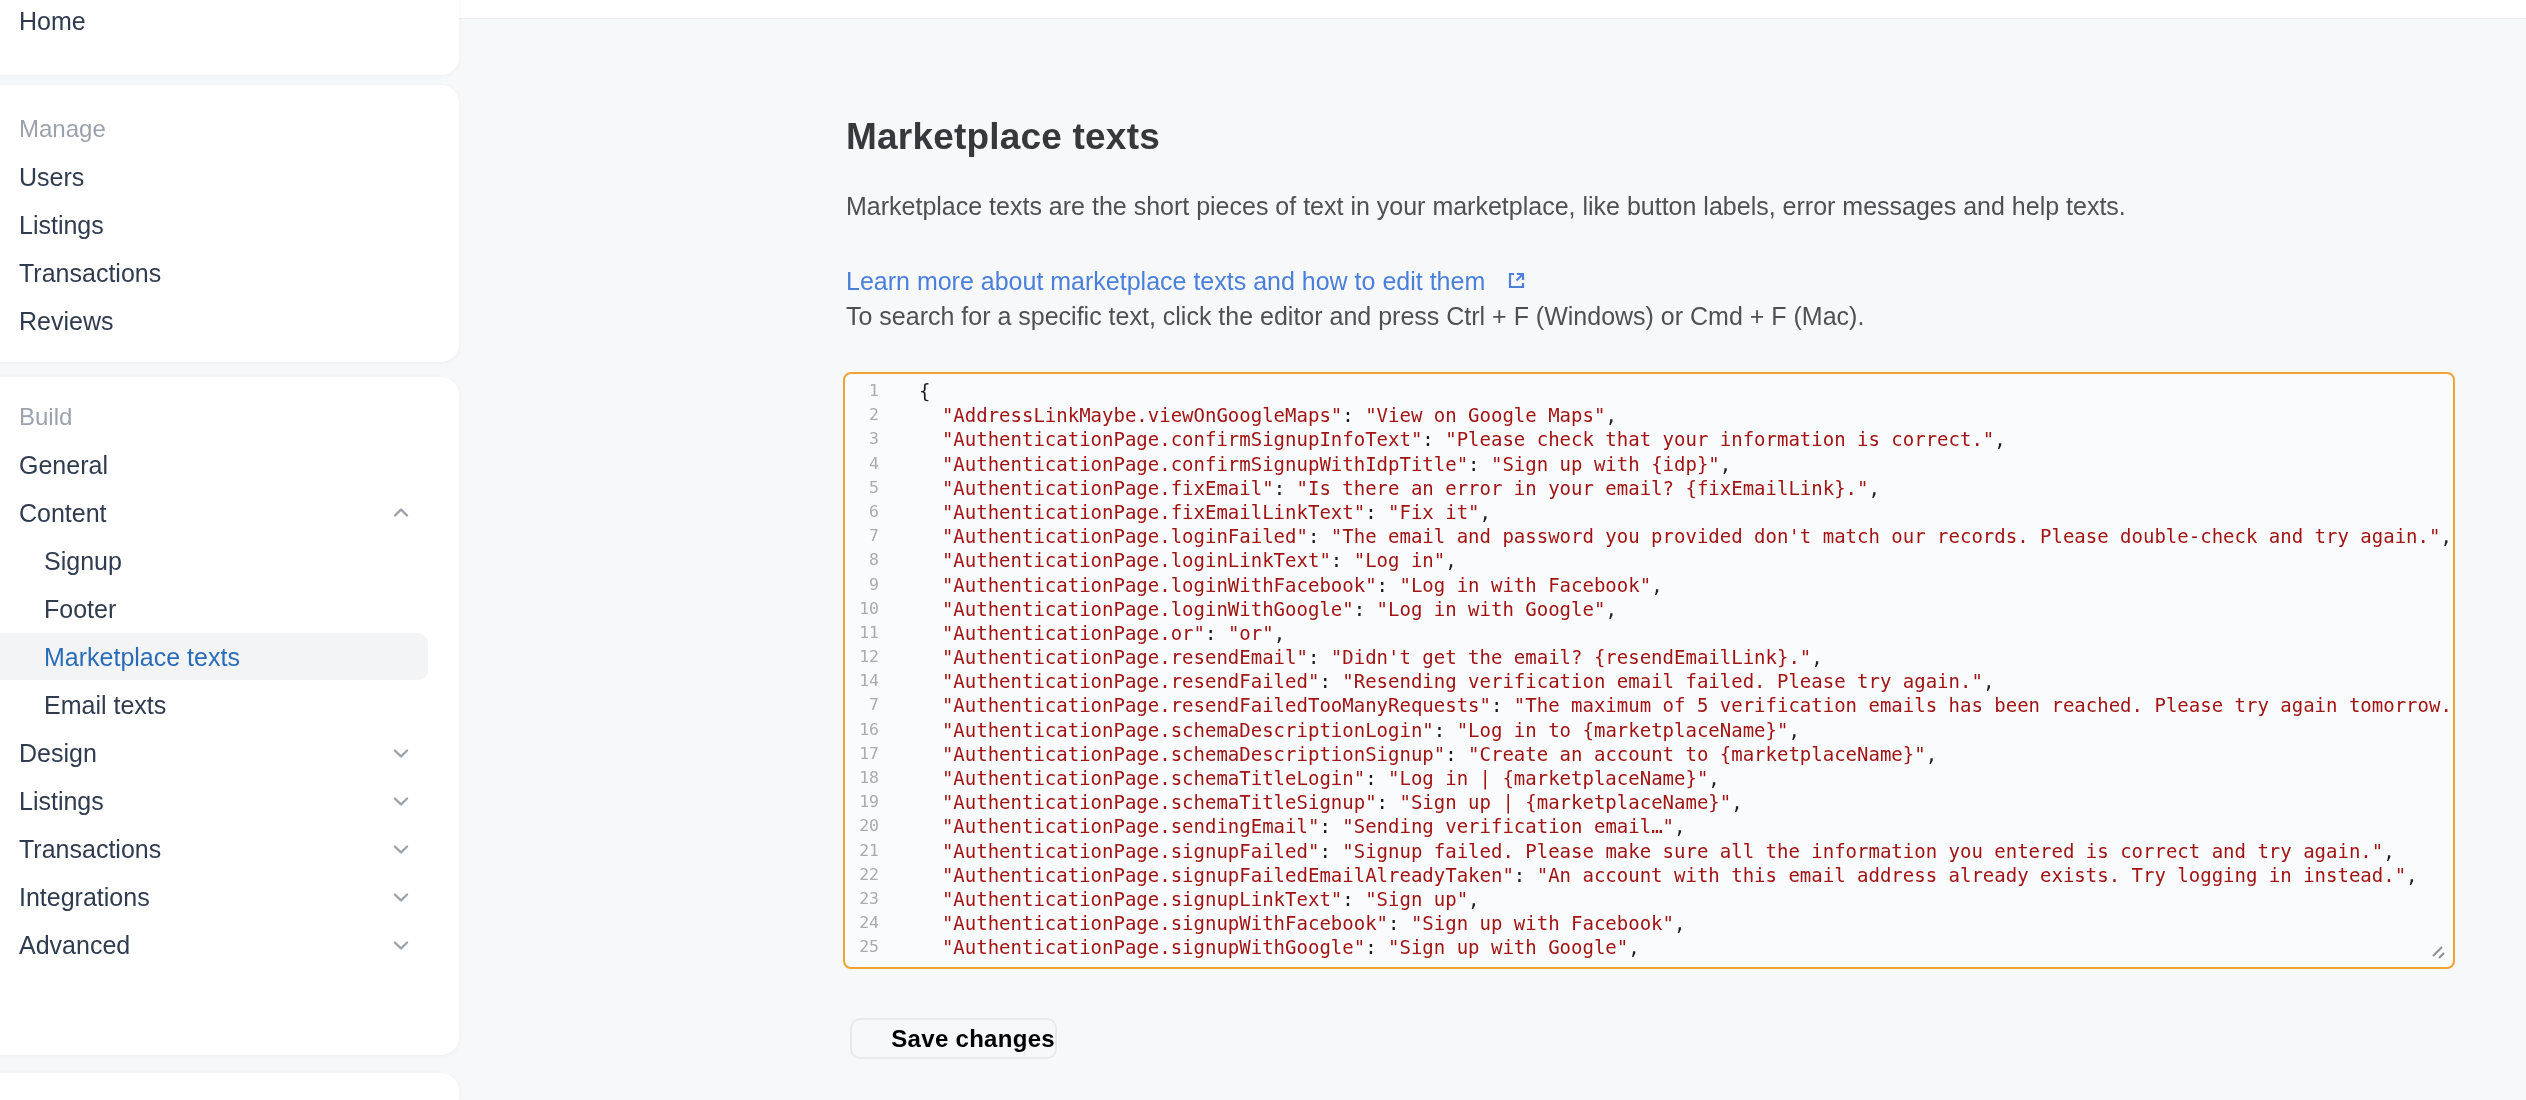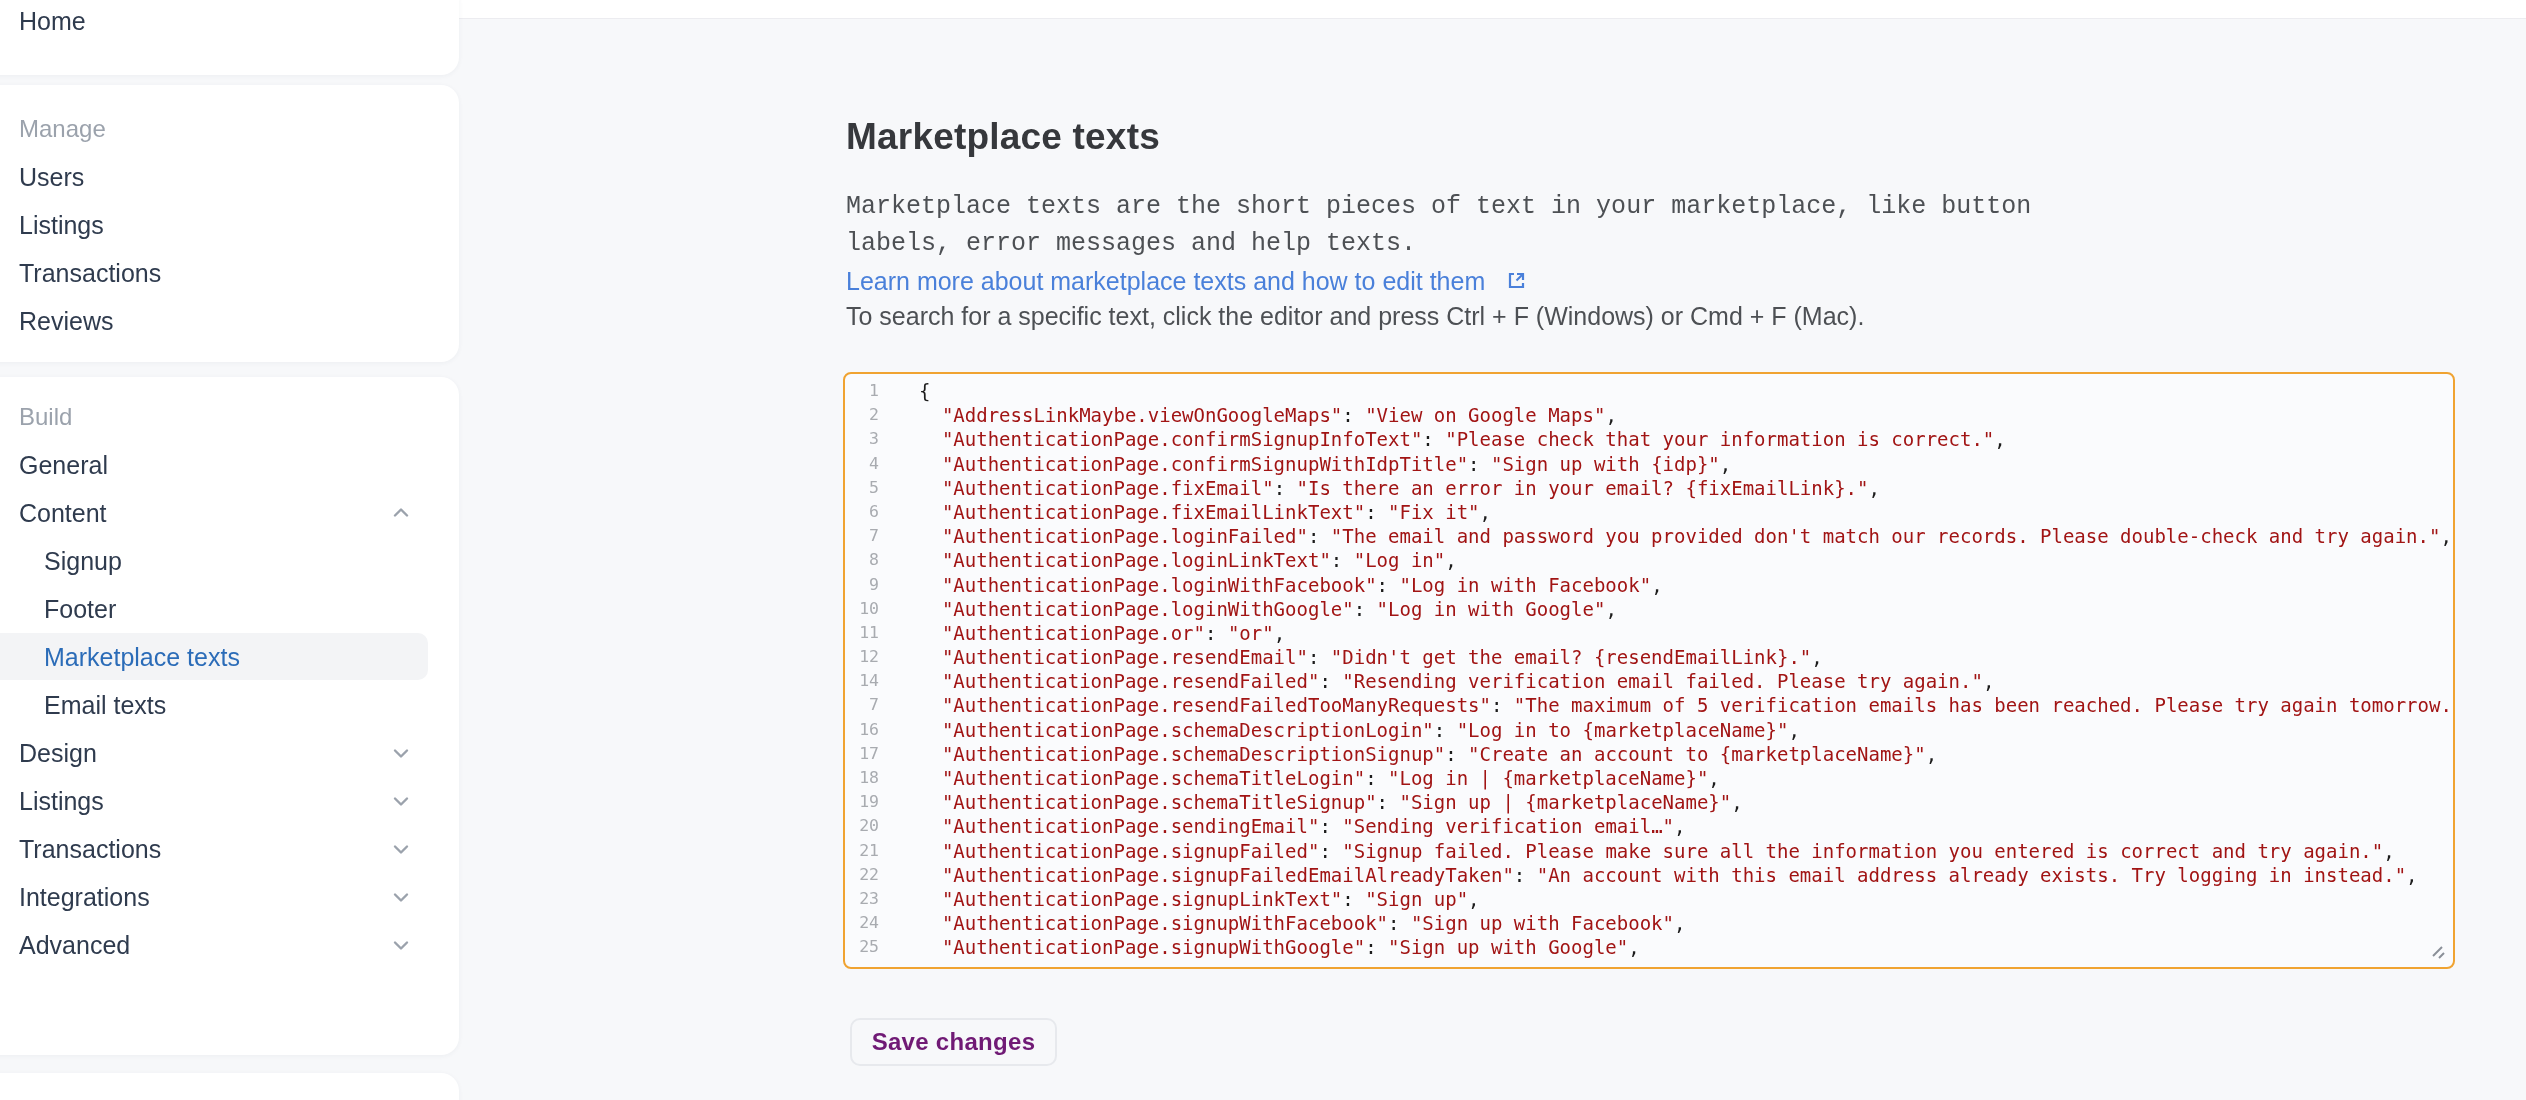--- a/index.html
+++ b/index.html
@@ -47,21 +47,21 @@
     position:absolute; left:39px; top:23px; font-size:25px; font-weight:500; color:#2f3b4e;
   }
   
   .main { position:absolute; left:843px; top:0; width:1620px; z-index:0; }
   .page-title {
     position:absolute; left:3px; top:116px; font-size:37px; font-weight:700; color:#36383c;
     letter-spacing:.2px;
   }
   .intro {
     position:absolute; left:3px; top:188px; width:1280px;
-    font-size:25px; line-height:37px; color:#4d5054;font-family:Liberation Mono, monospace;
+    font-size:25px; line-height:37px; color:#4d5054;
   }
   .learn-link {
     position:absolute; left:3px; top:261px; font-size:25px; line-height:37px;
     color:#4a80da; text-decoration:none; display:flex; align-items:center; gap:21px; cursor:pointer;
   }
   .ext-icon { display:inline-block; margin-top:3px; }
   .search-hint {
     position:absolute; left:3px; top:298px; font-size:25px; line-height:37px; color:#4d5054;
   }
   
@@ -77,24 +77,24 @@
     font-family:"DejaVu Sans Mono", monospace; font-size:16.5px; color:#a8abb0;
   }
   .cm-code {
     padding-left:30px;
     font-family:"DejaVu Sans Mono", monospace; font-size:19px; color:#1c1c1c;
   }
   .cm-str { color:#a11414; }
   .resize-grip { position:absolute; right:4px; bottom:4px; width:20px; height:20px; }
   
   .save-btn {
-    position:absolute; left:7px; top:1018px; width:207px; height:48px;
+    position:absolute; left:7px; top:1018px; width:207px; height:41px;
     border:2px solid #e7e9ed; border-radius:10px; background:transparent;
     font-family:"Liberation Sans", sans-serif;
-    font-size:24px; font-weight:600; color:#701a75; letter-spacing:.3px;
+    font-size:24px; font-weight:600; color:#000000; letter-spacing:.3px;text-align:right;
   }
 </style>
 </head>
 <body>
 
 <div class="topstrip"></div>
 
 <div class="card card-home">
   <div class="side-item">
     <span>Home</span>

